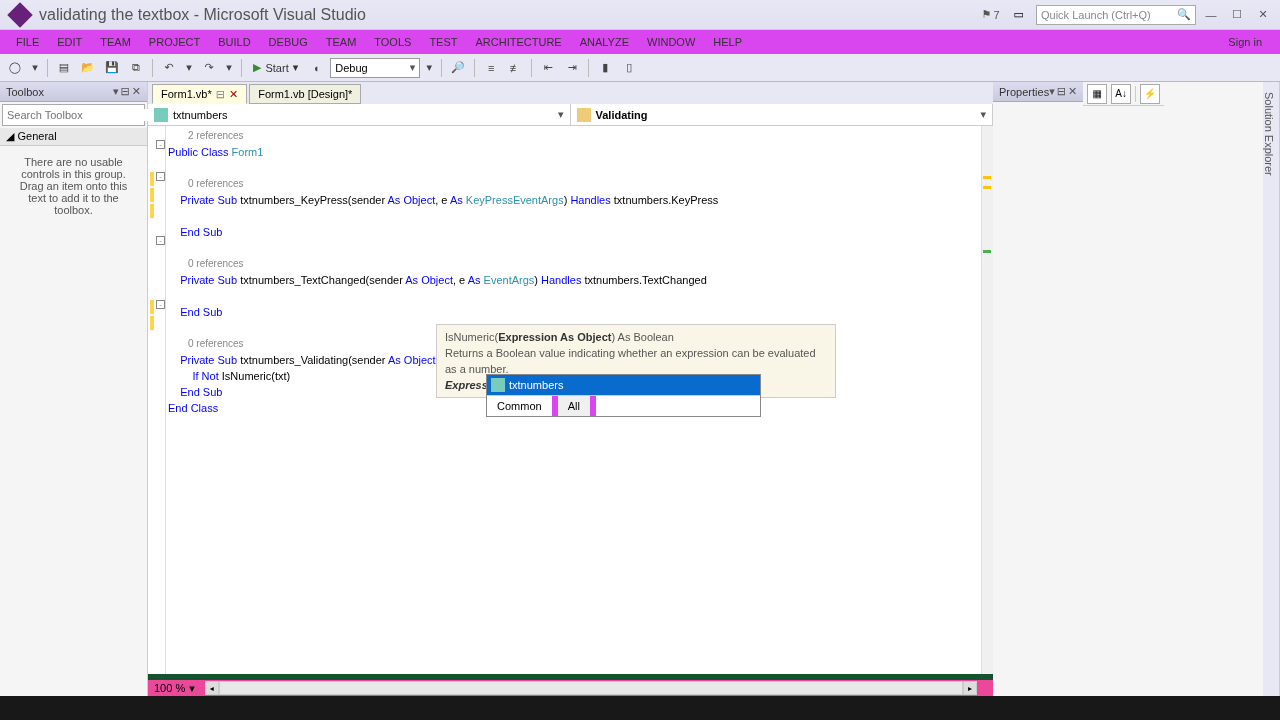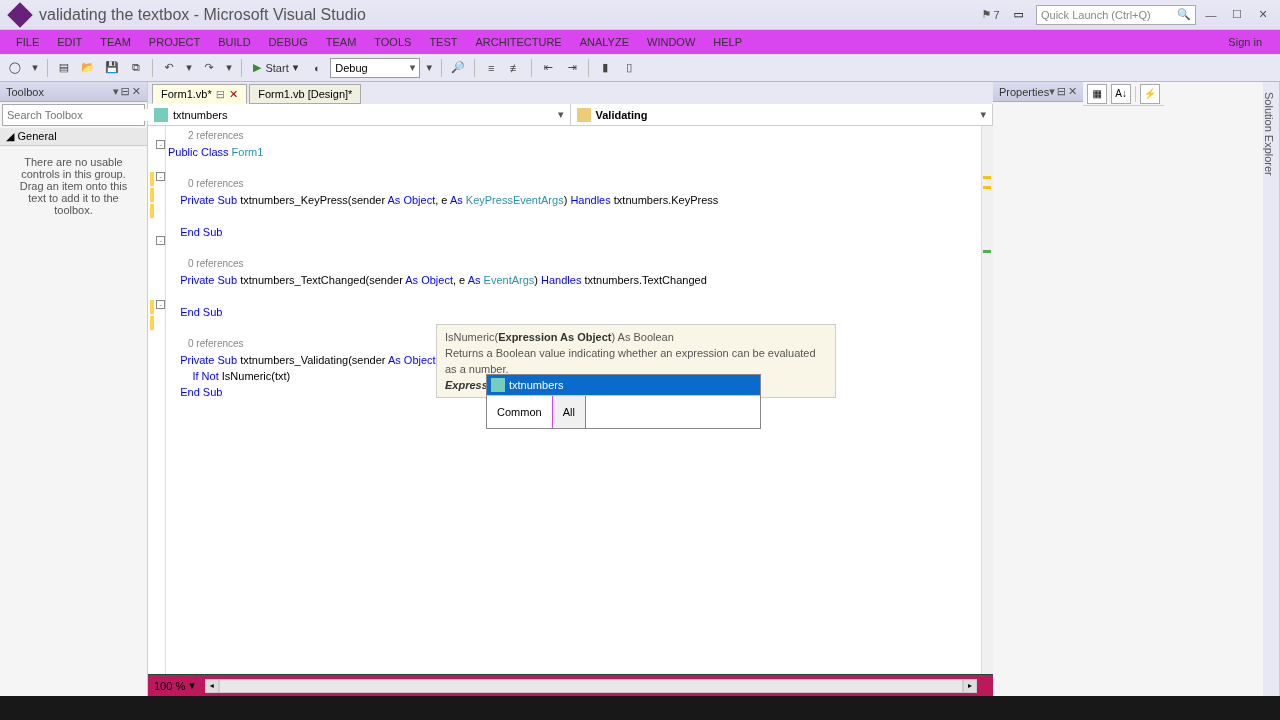--- a/index.html
+++ b/index.html
@@ -49,23 +49,23 @@
 .typ{color:#2b91af;}
 .gutter{position:absolute;left:0;top:0;width:18px;height:100%;border-right:1px solid #ddd;}
 .marker{position:absolute;left:2px;width:4px;height:14px;background:#ffd54f;}
 .fold{position:absolute;left:8px;width:9px;height:9px;border:1px solid #888;font-size:8px;line-height:7px;text-align:center;color:#888;background:#fff;}
 .tooltip{position:absolute;left:288px;top:198px;background:#f9f6e8;border:1px solid #ccc;padding:4px 8px;font-family:"Segoe UI";font-size:11px;color:#555;max-width:400px;}
 .tooltip b{color:#333;}
 .intelli{position:absolute;left:338px;top:248px;background:#fff;border:1px solid #888;width:275px;}
 .intelli-item{background:#0a6bce;color:#fff;padding:2px 4px;display:flex;align-items:center;gap:4px;}
 .intelli-ico{width:14px;height:14px;background:#7cb;}
 .intelli-tabs{display:flex;border-top:1px solid #ccc;}
-.intelli-tab{padding:8px 10px;border-right:1px solid #d946ef;background:#f0f0f0;}
+.intelli-tab{padding:2px 10px;border-right:6px solid #d946ef;background:#f0f0f0;}
 .intelli-tab.active{background:#fff;}
-.statusbar{height:22px;background:#be185d;border-top:1px solid #14532d;display:flex;align-items:center;padding:0 6px;}
+.statusbar{height:22px;background:#ec4899;border-top:6px solid #14532d;display:flex;align-items:center;padding:0 6px;}
 .zoom{display:flex;align-items:center;gap:4px;}
 .hscroll{flex:1;height:14px;margin:0 10px;display:flex;align-items:center;}
 .hscroll-track{flex:1;height:14px;background:#e8e8e8;border:1px solid #ccc;}
 .hscroll-btn{width:14px;height:14px;background:#ddd;border:1px solid #ccc;display:flex;align-items:center;justify-content:center;font-size:8px;}
 .properties{width:270px;background:#f5f5f5;display:flex;flex-direction:row;}
 .prop-toolbar{height:24px;border-bottom:1px solid #ccc;display:flex;align-items:center;padding:0 4px;gap:4px;}
 .prop-btn{width:20px;height:20px;border:1px solid #aaa;background:#fff;display:flex;align-items:center;justify-content:center;font-size:10px;}
 .vscroll-ind{position:absolute;right:0;top:0;width:12px;height:100%;background:#f0f0f0;border-left:1px solid #ddd;}
 .vind{position:absolute;right:2px;width:8px;height:3px;}
 .taskbar{height:24px;background:#181818;}
@@ -214,20 +214,21 @@
       <div class="codeline"> </div>
       <div class="ref">0 references</div>
       <div class="codeline">    <span class="kw">Private Sub </span><span>txtnumbers_TextChanged(sender </span><span class="kw">As </span><span class="kw">Object</span><span>, e </span><span class="kw">As </span><span class="typ">EventArgs</span><span>) </span><span class="kw">Handles </span><span>txtnumbers.TextChanged</span></div>
       <div class="codeline"> </div>
       <div class="codeline">    <span class="kw">End Sub</span></div>
       <div class="codeline"> </div>
       <div class="ref">0 references</div>
       <div class="codeline">    <span class="kw">Private Sub </span><span>txtnumbers_Validating(sender </span><span class="kw">As </span><span class="kw">Object</span><span>, e </span><span class="kw">As </span><span>System.ComponentModel.</span><span class="typ">CancelEventArgs</span><span>) </span><span class="kw">Handles </span><span>txtnumbers.Validating</span></div>
       <div class="codeline"><span class="kw">        If Not </span><span>IsNumeric(txt)</span></div>
       <div class="codeline">    <span class="kw">End Sub</span></div>
+      <div class="codeline"><span class="kw">End Class</span></div>
 
       <div class="tooltip">
         <div><span>IsNumeric(</span><b>Expression As Object</b><span>) As Boolean</span></div>
         <div>Returns a Boolean value indicating whether an expression can be evaluated as a number.</div>
         <div><b><i>Expression:</i></b><i> Required. Object expression.</i></div>
       </div>
 
       <div class="intelli">
         <div class="intelli-item">
           <div class="intelli-ico"></div>

